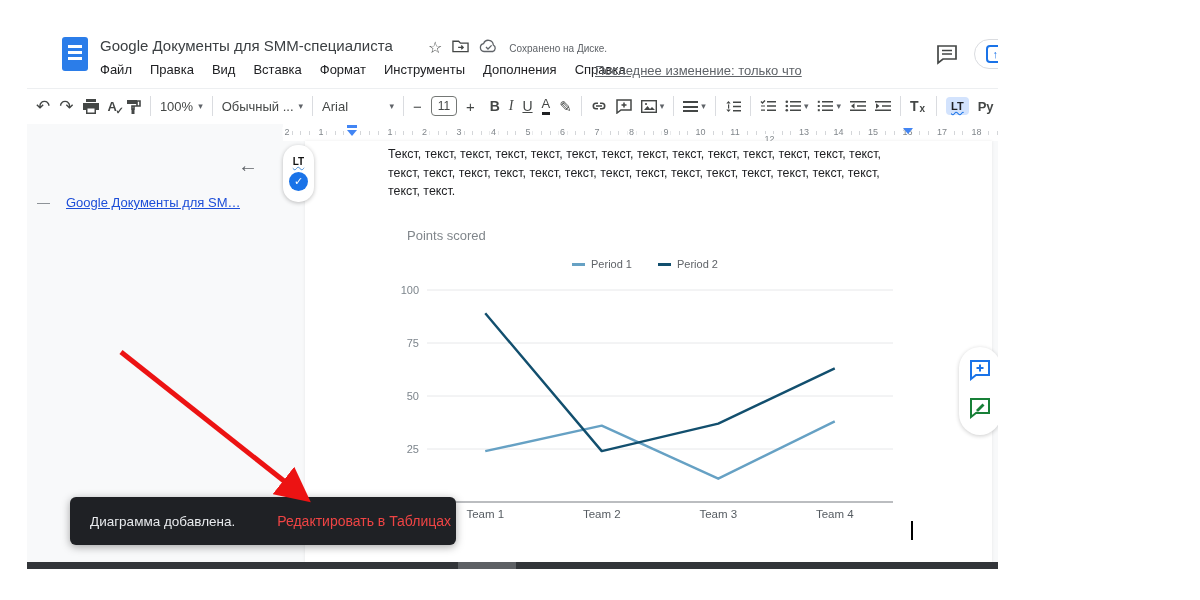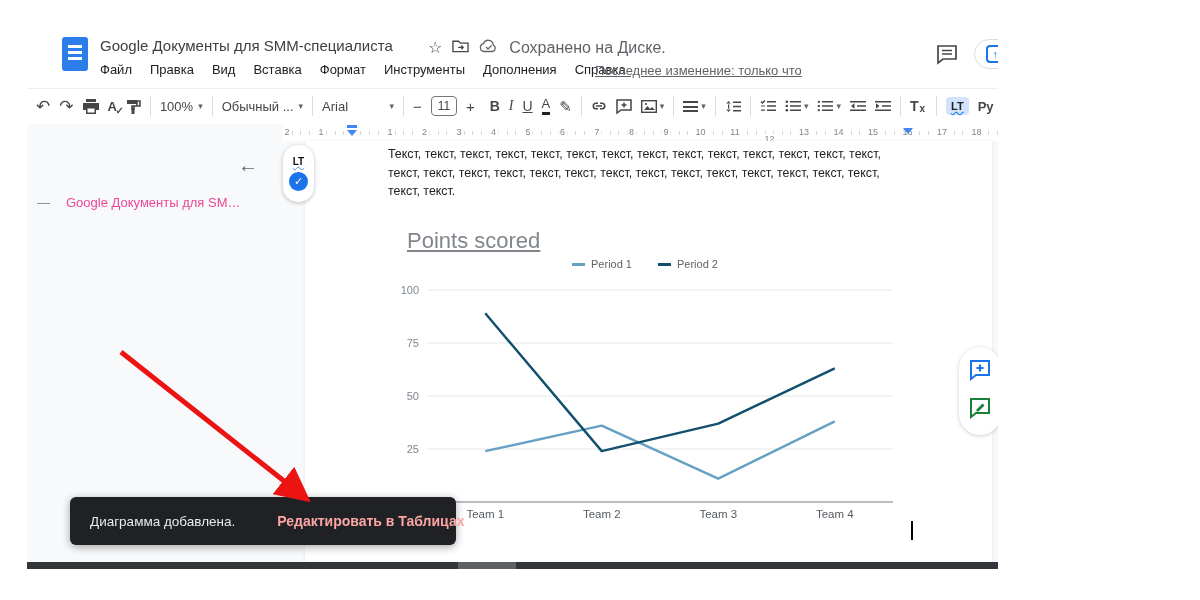--- a/index.html
+++ b/index.html
@@ -4,21 +4,21 @@
 <style>
   html,body{margin:0;padding:0;background:#fff;}
   *{box-sizing:border-box;font-family:"Liberation Sans",sans-serif;}
   .shot{position:relative;width:998px;height:600px;background:#fff;overflow:hidden;}
   .abs{position:absolute;}
   
   .doc-logo{left:62px;top:37px;width:26px;height:34px;background:#2b7de9;border-radius:3px;}
   .doc-logo i{position:absolute;left:6px;width:14px;height:2.5px;background:#fff;}
   .doc-title{left:100px;top:37px;font-size:15px;color:#3c4043;white-space:nowrap;}
   .hicon{color:#444746;font-size:16px;line-height:1;}
-  .saved-txt{font-size:16px;color:#5f6368;white-space:nowrap;}
+  .saved-txt{font-size:10px;color:#5f6368;white-space:nowrap;}
   .menu-row{left:100px;top:62px;display:flex;align-items:center;gap:18px;}
   .mi{font-size:13px;color:#202124;cursor:default;white-space:nowrap;}
   .last-edit{font-size:13px;color:#5f6368;text-decoration:underline;margin-left:10px;white-space:nowrap;}
   .share-pill{left:974px;top:39px;width:50px;height:30px;border:1px solid #dadce0;border-radius:16px;background:#fff;display:flex;align-items:center;justify-content:center;gap:3px;}
   .share-box{width:18px;height:18px;border:2px solid #1a73e8;border-radius:4px;color:#1a73e8;font-size:11px;display:flex;align-items:center;justify-content:center;font-weight:bold;}
   .caret{font-size:9px;color:#5f6368;line-height:1;}
   .access-btn{left:1036px;top:38px;height:32px;padding:0 14px 0 10px;background:#1a73e8;border-radius:4px;color:#fff;font-size:13px;font-weight:500;display:flex;align-items:center;gap:7px;white-space:nowrap;}
   .hairline{left:27px;top:88px;width:1159px;height:1px;background:#edeff1;}
   
   .toolbar{left:36px;top:91px;height:30px;display:flex;align-items:center;gap:9px;}
@@ -40,43 +40,43 @@
     background-size:100% 4px;background-position:0 7px;background-repeat:no-repeat;}
   .rn{position:absolute;top:3px;transform:translateX(-50%);font-size:9px;color:#80868b;background:#fff;padding:0 2px;}
   .tri{width:0;height:0;border-left:5px solid transparent;border-right:5px solid transparent;border-top:6px solid #4285f4;}
   
   .workspace{left:27px;top:141px;width:1113px;height:422px;background:#f8f9fa;}
   .scrollzone{left:1140px;top:141px;width:46px;height:422px;background:#fff;}
   .page{left:305px;top:141px;width:687px;height:422px;background:#fff;box-shadow:0 0 3px rgba(0,0,0,.08);}
   .back-arrow{left:238px;top:155px;font-size:20px;color:#5f6368;line-height:1;}
   .outline-row{left:37px;top:195px;display:flex;align-items:center;gap:16px;max-width:260px;}
   .outline-dash{color:#80868b;font-size:13px;}
-  .outline-label{color:#ec4899;font-size:13px;font-weight:500;white-space:nowrap;overflow:hidden;text-overflow:ellipsis;max-width:235px;}
+  .outline-label{color:#1d4ed8;font-size:13px;font-weight:500;white-space:nowrap;overflow:hidden;text-overflow:ellipsis;max-width:235px;text-decoration:underline;}
   .lt-pill{left:283px;top:145px;width:31px;height:57px;background:#fff;border-radius:15px;box-shadow:0 1px 4px rgba(0,0,0,.25);display:flex;flex-direction:column;align-items:center;justify-content:center;gap:5px;z-index:6;}
   .lt-glyph{font-size:10px;font-weight:bold;color:#111;text-decoration:#4a90d9 wavy underline;}
   .lt-check{width:19px;height:19px;border-radius:50%;background:#1a73e8;color:#fff;font-size:11px;display:flex;align-items:center;justify-content:center;}
   .para{left:388px;top:145px;width:508px;font-size:12.4px;line-height:18.6px;color:#202124;}
   
   .chart{left:395px;top:228px;width:500px;height:302px;}
-  .chart-title{position:absolute;left:12px;top:0;font-size:22px;color:#80868b;text-decoration:underline;}
+  .chart-title{position:absolute;left:12px;top:0;font-size:13px;color:#80868b;}
   .chart-legend{position:absolute;left:0;top:30px;width:100%;display:flex;justify-content:center;gap:26px;}
   .lg-item{display:flex;align-items:center;gap:6px;}
   .lg-item i{width:13px;height:3px;display:inline-block;}
   .lg-item em{font-style:normal;font-size:11px;color:#5f6368;}
   .chart svg{position:absolute;left:0;top:52px;}
   svg text{font-family:"Liberation Sans",sans-serif;}
   .cursor-bar{left:911px;top:521px;width:2px;height:19px;background:#000;}
   
   .rail{left:959px;top:347px;width:42px;height:88px;background:#fff;border-radius:21px;box-shadow:0 1px 4px rgba(0,0,0,.2);display:flex;flex-direction:column;align-items:center;justify-content:center;gap:12px;z-index:6;}
   .explore-wrap{left:1110px;top:528px;width:76px;height:35px;background:#fff;border-top-left-radius:8px;}
   .explore-btn{left:1118px;top:532px;width:28px;height:28px;background:#63666a;border-radius:6px;display:flex;align-items:center;justify-content:center;}
   
   .toast{left:70px;top:497px;width:386px;height:48px;background:#1f2125;border-radius:6px;box-shadow:0 2px 8px rgba(0,0,0,.35);display:flex;align-items:center;padding:0 20px;gap:42px;z-index:30;}
   .toast-msg{color:#e8eaed;font-size:13.5px;white-space:nowrap;}
-  .toast-action{color:#fca5a5;font-size:14px;font-weight:700;white-space:nowrap;}
+  .toast-action{color:#ef4444;font-size:14px;font-weight:400;white-space:nowrap;}
   .arrow-layer{left:0;top:0;width:1200px;height:600px;z-index:40;pointer-events:none;}
   .bottom-bar{left:27px;top:562px;width:1159px;height:7px;background:#323539;z-index:20;}
   .bottom-thumb{position:absolute;left:431px;top:0;width:58px;height:7px;background:#5d6064;}
 </style>
 </head>
 <body>
 
 <div class="shot">
 
   <div class="abs doc-logo">

